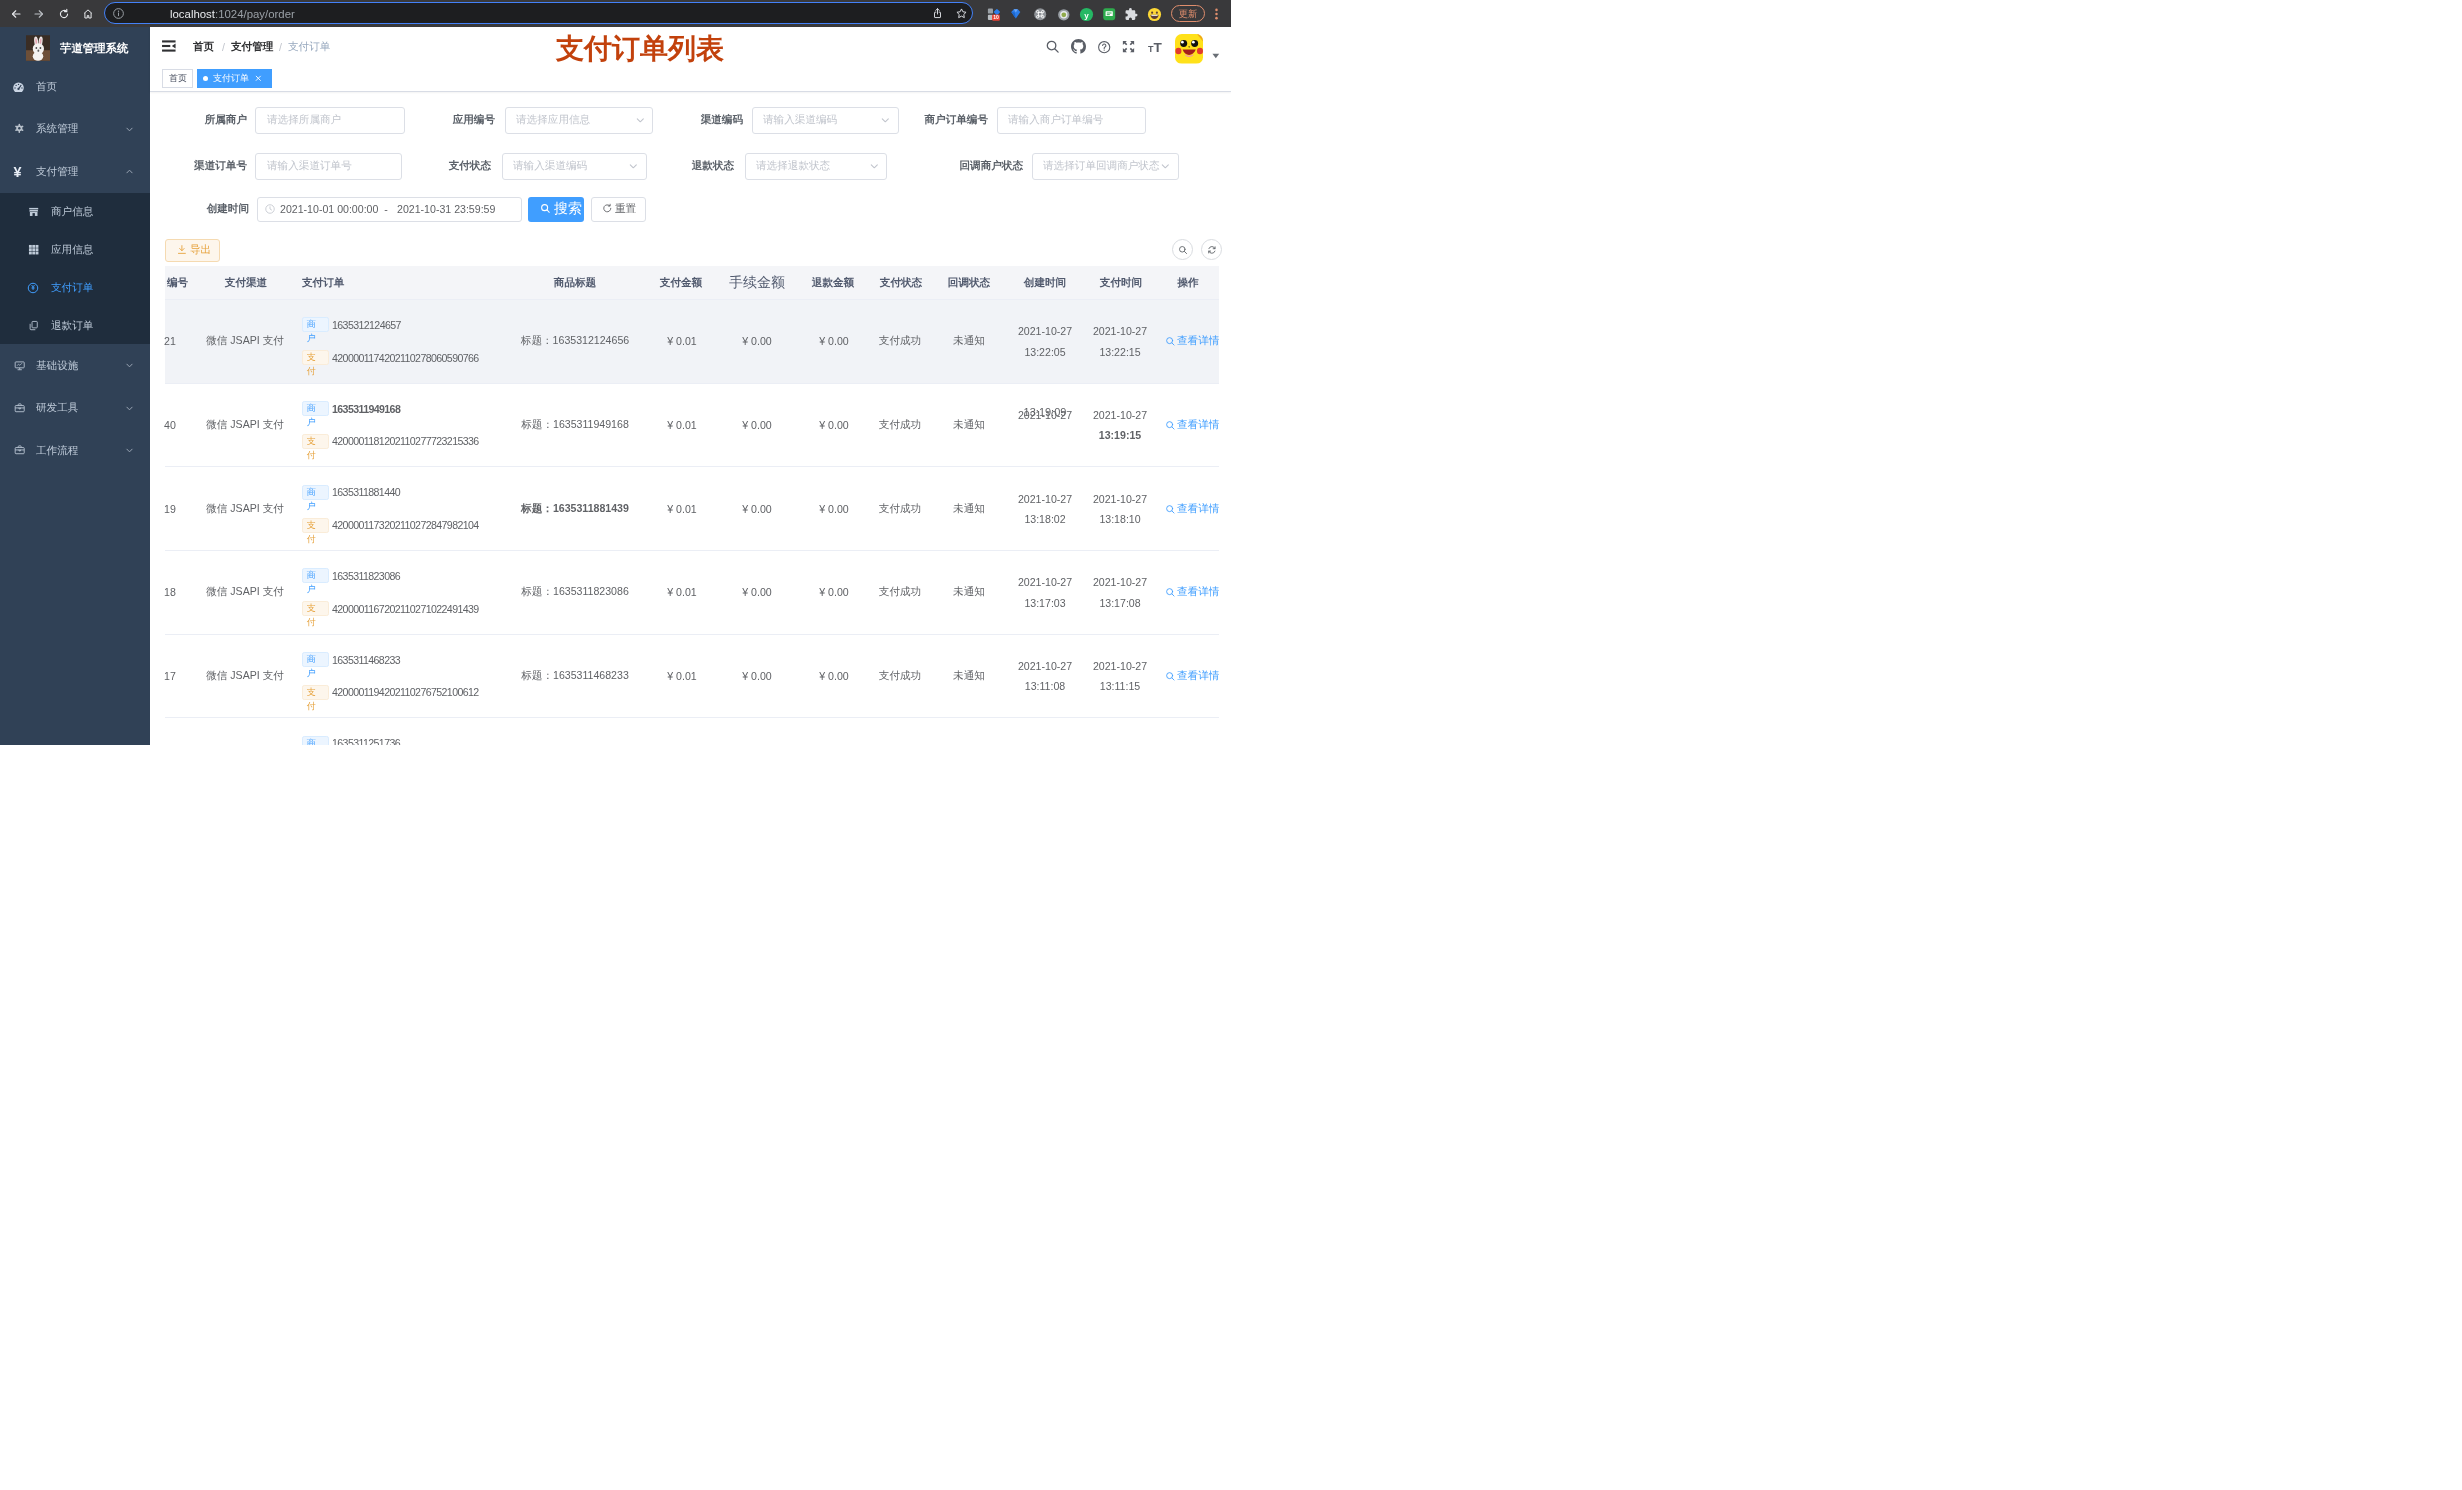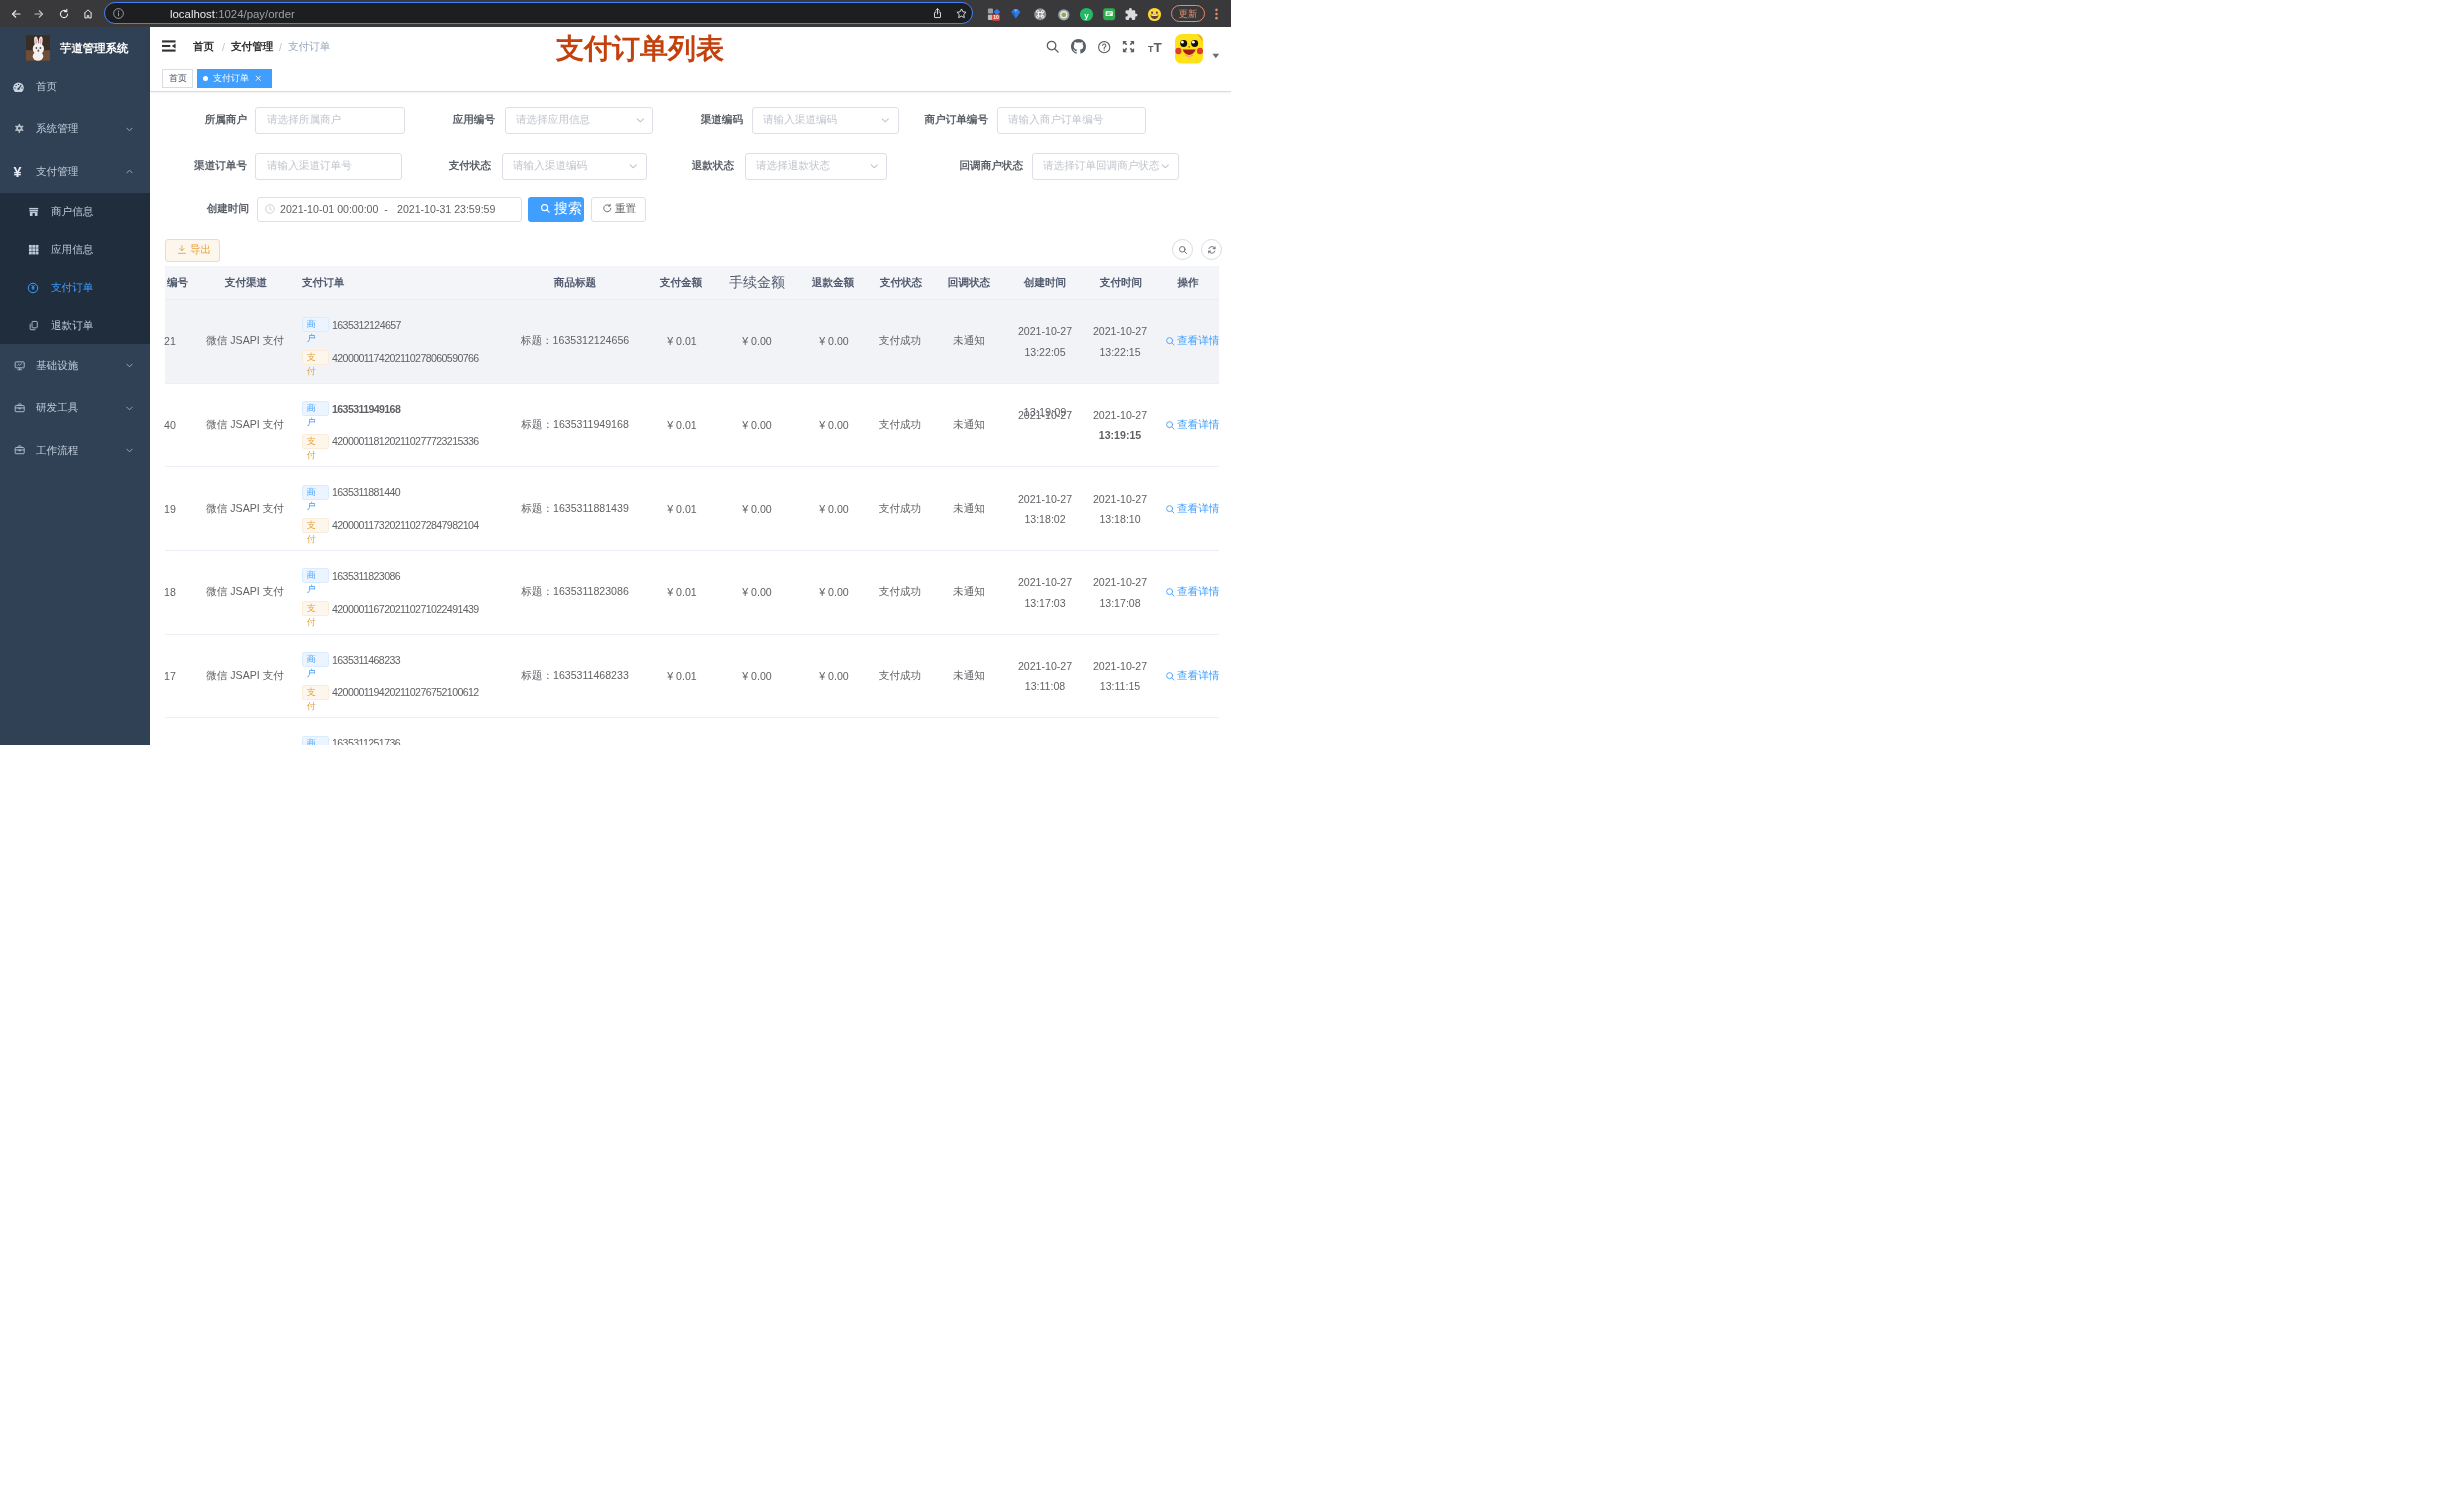--- a/index.html
+++ b/index.html
@@ -500,21 +500,21 @@
     </svg>
   </div>
 <div class="a" style="left:1177px;top:425px;transform:translate(0,-50%);font-size:10.6px;color:#409eff;font-weight:normal;white-space:nowrap;">查看详情</div>
 <div class="a" style="left:165px;top:550px;width:1054px;height:0.8px;background:#ebeef5;"></div>
 <div class="a" style="left:164px;top:509px;transform:translate(0,-50%);font-size:10.6px;color:#606266;font-weight:normal;white-space:nowrap;">19</div>
 <div class="a" style="left:245px;top:509px;transform:translate(-50%,-50%);font-size:10.6px;color:#606266;font-weight:normal;white-space:nowrap;">微信 JSAPI 支付</div>
 <div class="tagb tb" style="left:302px;top:485px;width:27px;height:15px;">商户</div>
 <div class="a" style="left:332px;top:492px;transform:translate(0,-50%);font-size:10.6px;color:#606266;font-weight:normal;white-space:nowrap;letter-spacing:-0.6px;">1635311881440</div>
 <div class="tagb tw" style="left:302px;top:518px;width:27px;height:15px;">支付</div>
 <div class="a" style="left:332px;top:525px;transform:translate(0,-50%);font-size:10.6px;color:#606266;font-weight:normal;white-space:nowrap;letter-spacing:-0.6px;">4200001173202110272847982104</div>
-<div class="a" style="left:575px;top:509px;transform:translate(-50%,-50%);font-size:10.6px;color:#606266;font-weight:normal;white-space:nowrap;">标题：1635311881439</div>
+<div class="a" style="left:575px;top:509px;transform:translate(-50%,-50%);font-size:10.6px;color:#606266;font-weight:bold;white-space:nowrap;">标题：1635311881439</div>
 <div class="a" style="left:682px;top:509px;transform:translate(-50%,-50%);font-size:10.6px;color:#606266;font-weight:normal;white-space:nowrap;">¥ 0.01</div>
 <div class="a" style="left:757px;top:509px;transform:translate(-50%,-50%);font-size:10.6px;color:#606266;font-weight:normal;white-space:nowrap;">¥ 0.00</div>
 <div class="a" style="left:834px;top:509px;transform:translate(-50%,-50%);font-size:10.6px;color:#606266;font-weight:normal;white-space:nowrap;">¥ 0.00</div>
 <div class="a" style="left:900px;top:509px;transform:translate(-50%,-50%);font-size:10.6px;color:#606266;font-weight:normal;white-space:nowrap;">支付成功</div>
 <div class="a" style="left:969px;top:509px;transform:translate(-50%,-50%);font-size:10.6px;color:#606266;font-weight:normal;white-space:nowrap;">未通知</div>
 <div class="a" style="left:1045px;top:499px;transform:translate(-50%,-50%);font-size:10.6px;color:#606266;font-weight:normal;white-space:nowrap;">2021-10-27</div>
 <div class="a" style="left:1045px;top:519px;transform:translate(-50%,-50%);font-size:10.6px;color:#606266;font-weight:normal;white-space:nowrap;">13:18:02</div>
 <div class="a" style="left:1120px;top:499px;transform:translate(-50%,-50%);font-size:10.6px;color:#606266;font-weight:normal;white-space:nowrap;">2021-10-27</div>
 <div class="a" style="left:1120px;top:519px;transform:translate(-50%,-50%);font-size:10.6px;color:#606266;font-weight:normal;white-space:nowrap;">13:18:10</div>
 <div class="a" style="left:1165px;top:504px;width:10.6px;height:10.6px;">

